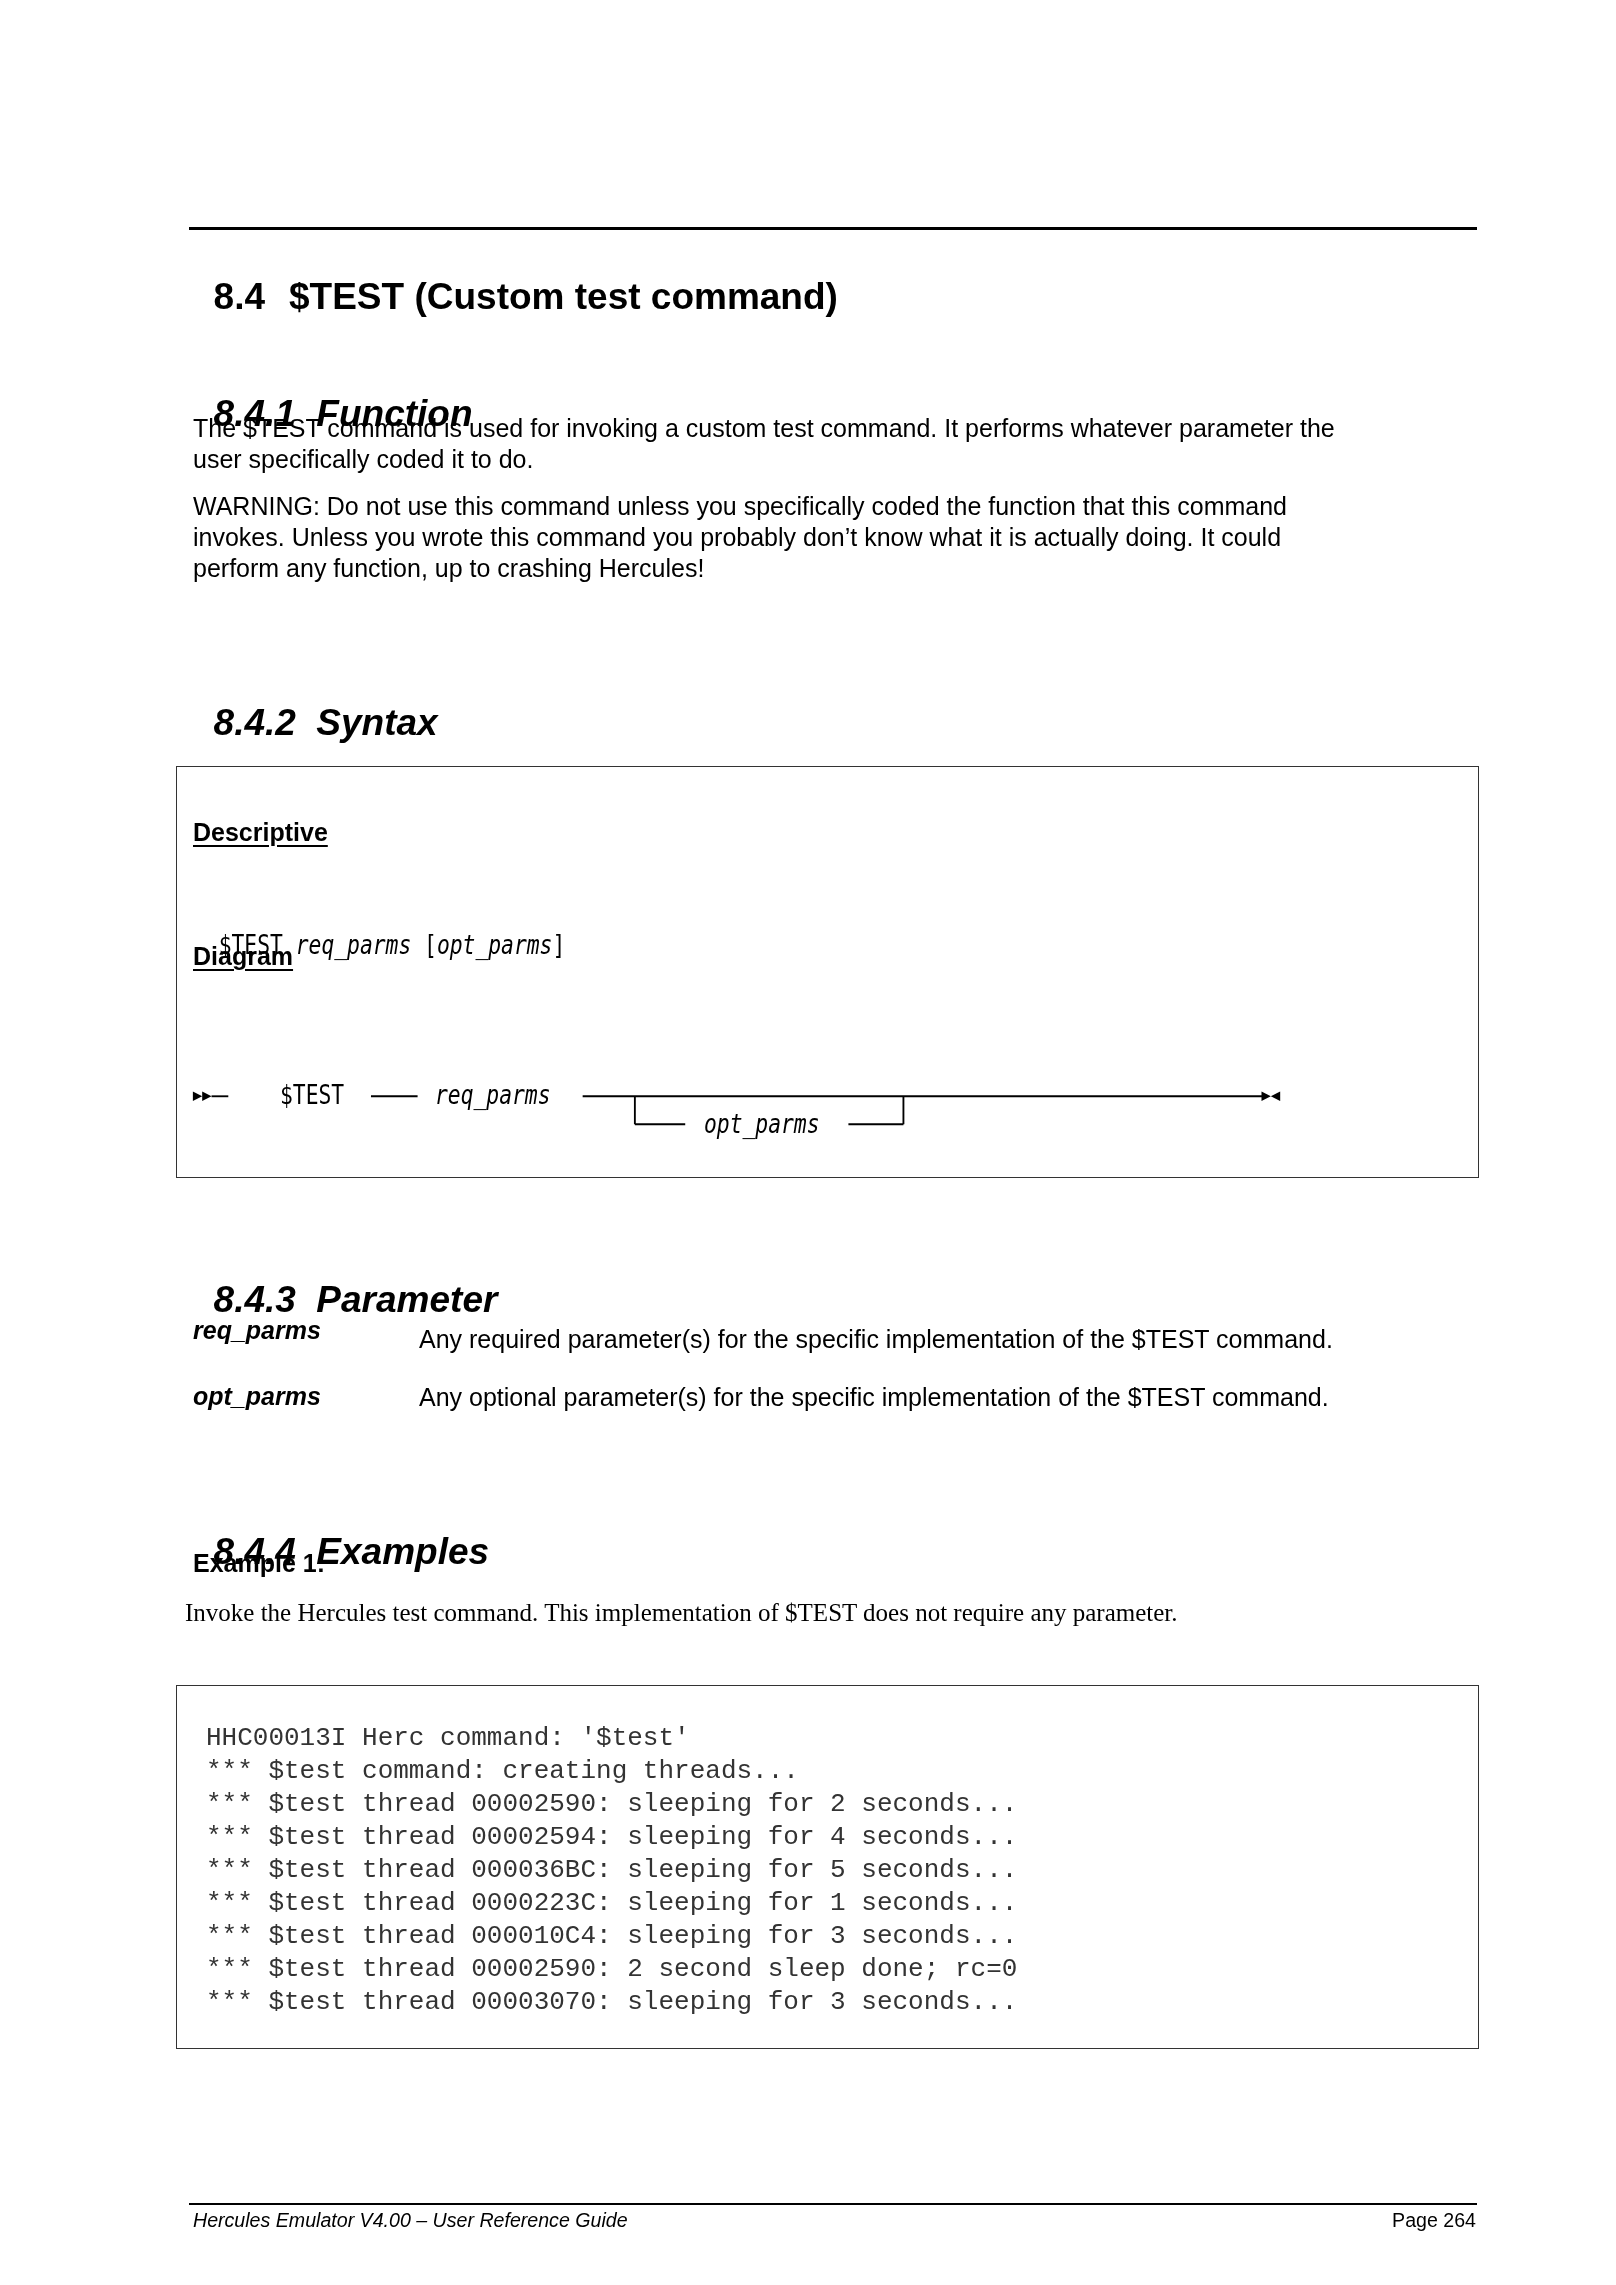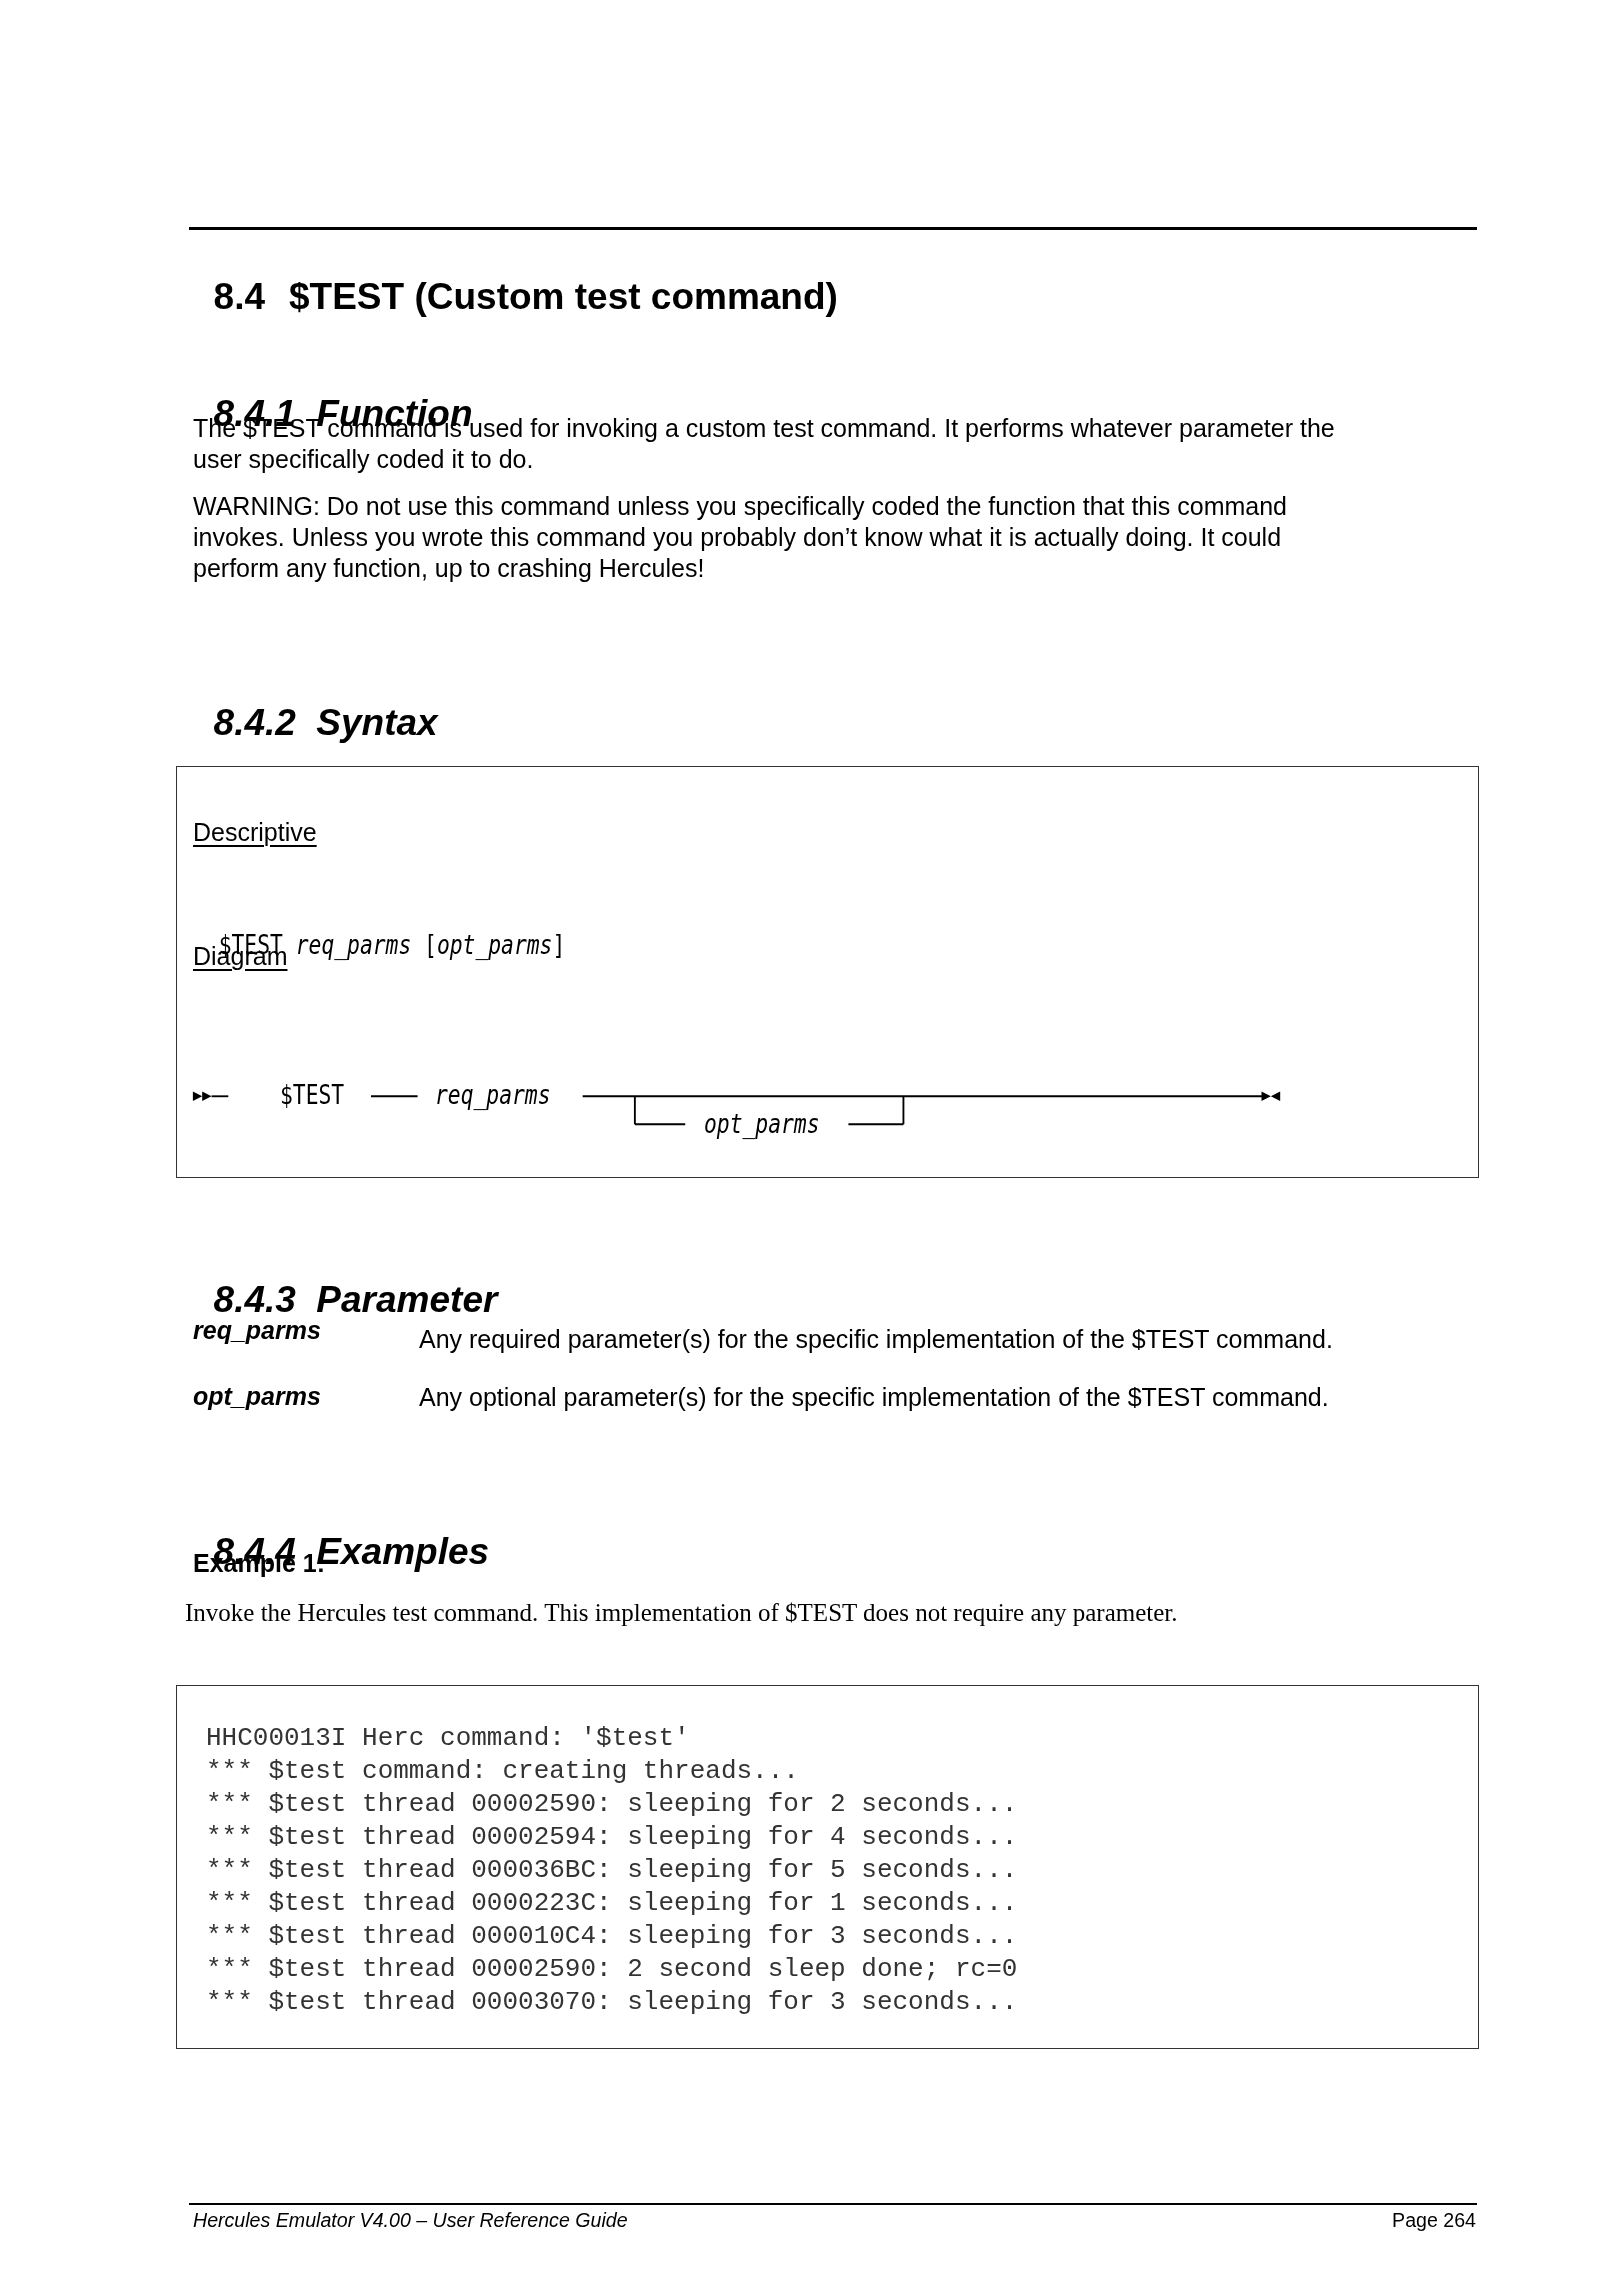--- a/index.html
+++ b/index.html
@@ -4,21 +4,21 @@
 <style>
   html, body { margin:0; padding:0; background:#ffffff; }
   body { width:1616px; height:2286px; position:relative; overflow:hidden;
          font-family:"Liberation Sans", sans-serif; color:#000; }
   .abs { position:absolute; }
   .rule { position:absolute; height:2.8px; background:#000; }
   .h1 { font-weight:bold; font-size:37px; white-space:pre; }
   .h2 { font-weight:bold; font-style:italic; font-size:37px; white-space:pre; }
   .body { font-size:25px; line-height:31px; }
   .box { position:absolute; border:1.9px solid #333; box-sizing:border-box; background:#fff; }
-  .sublabel { font-weight:normal; font-size:25px; text-decoration:underline; text-decoration-thickness:1.9px; text-underline-offset:3.7px; }
+  .sublabel { font-weight:bold; font-size:25px; text-decoration:underline; text-decoration-thickness:1.9px; text-underline-offset:3.7px; }
   .mono { font-family:"DejaVu Sans Mono", monospace; font-size:26px; white-space:pre; transform:scaleX(0.82); transform-origin:left center; }
   .mono i { font-style:oblique; }
   .parmname { font-weight:bold; font-style:italic; font-size:25px; }
   .code { font-family:"Liberation Mono", monospace; font-size:26px; color:#333; white-space:pre; }
   .footer { font-size:19.6px; }
 </style>
 </head>
 <body>
 
 <div class="rule" style="left:189px; top:227px; width:1288px;"></div>

